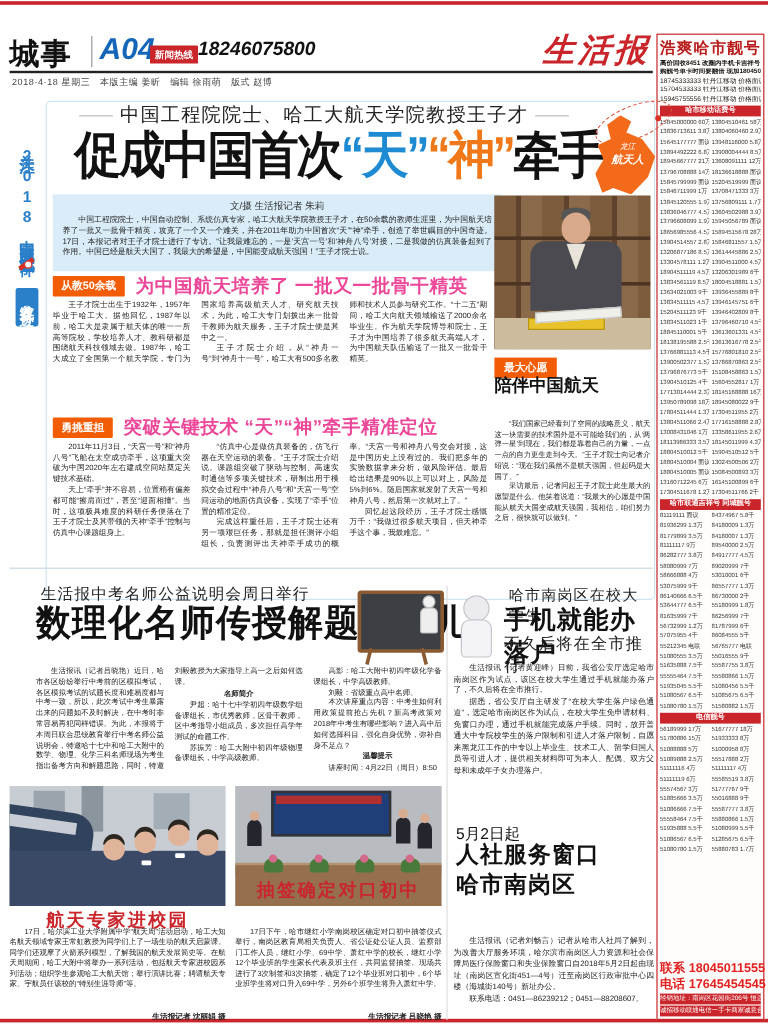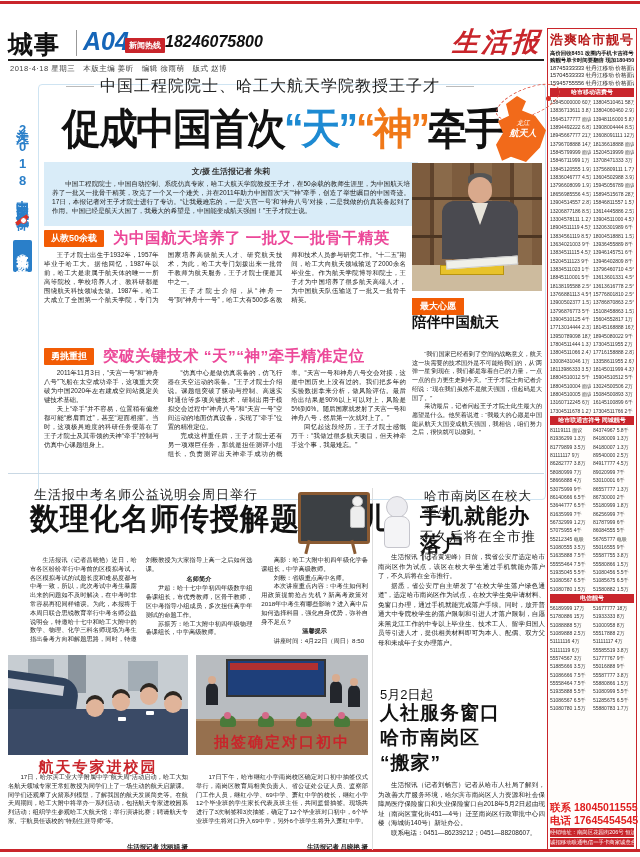--- a/index.html
+++ b/index.html
@@ -38,37 +38,37 @@
   .art-frame{left:38px;top:84px;width:506px;height:414px;border:1px solid #cfe4f2;border-radius:4px;}
   
   .vbanner{left:9px;top:118px;width:26px;height:392px;writing-mode:vertical-rl;text-orientation:upright;
        color:#2a7fc9;font-weight:bold;font-size:13px;letter-spacing:2px;display:flex;align-items:center;}
   .vbadge{background:#2a7fc9;color:#fff;padding:4px 1px;border-radius:2px;font-size:12px;letter-spacing:2px;}
   .vmid{font-size:12px;margin:4px 0;}
   .sat-icon{width:16px;height:16px;position:relative;margin:2px 0;}
   .sat-icon::before{content:"";position:absolute;left:1px;top:6px;width:14px;height:4px;background:#d93025;transform:rotate(-35deg);}
   .sat-icon::after{content:"";position:absolute;left:6px;top:5px;width:5px;height:5px;background:#fff;border:1px solid #d93025;border-radius:50%;}
   
-  .kicker{left:60px;top:76px;width:420px;display:flex;align-items:center;font-size:16px;color:#222;letter-spacing:1px;}
+  .kicker{left:60px;top:86px;width:420px;display:flex;align-items:center;font-size:16px;color:#222;letter-spacing:1px;}
   .kicker::before,.kicker::after{content:"";flex:1;height:1px;background:#bbb;margin:0 6px;}
   .headline{left:62px;top:100px;width:430px;font-size:39px;font-weight:900;color:#111;
        letter-spacing:-2px;white-space:nowrap;transform:scaleY(1.08);transform-origin:top left;}
   .hl-blue{color:#1d8ad2;} .hl-orange{color:#f07818;}
   
   .map-orbit{left:494px;top:88px;width:66px;height:26px;border:1px dashed #e05a4a;border-radius:50%;
        transform:rotate(-22deg);}
   .map-dot{left:546px;top:96px;width:5px;height:5px;background:#d93025;border-radius:50%;}
   .map-blob{left:496px;top:96px;width:50px;height:66px;background:#f26a1a;
        clip-path:polygon(42% 0,60% 8%,52% 22%,78% 30%,100% 52%,88% 78%,60% 100%,30% 92%,12% 98%,0 74%,14% 56%,4% 38%,26% 30%,20% 12%);}
   .map-txt{left:500px;top:118px;width:46px;color:#fff;font-style:italic;text-align:center;line-height:10px;}
   .map-txt .s1{font-size:6.5px;display:block;}
   .map-txt .s2{font-size:9px;font-weight:900;display:block;}
   
   .lead-box{left:44px;top:162px;width:374px;height:64px;background:#d9ecf8;padding:4px 8px;box-sizing:border-box;overflow:hidden;}
-  .byline{text-align:center;font-size:8px;font-weight:bold;color:#333;margin-bottom:2px;}
+  .byline{text-align:center;font-size:8px;font-weight:normal;color:#333;margin-bottom:2px;}
   .lead-box .p{font-size:6.6px;line-height:9px;text-align:justify;color:#222;}
   
   .sec-head{display:flex;align-items:center;}
   .sec-label{background:#f25c05;color:#fff;font-weight:bold;font-size:9px;padding:2px 7px;border-radius:1px;}
   .sec-title{font-size:15.5px;font-weight:900;color:#ec4899;margin-left:9px;letter-spacing:.5px;}
   .cols3{column-count:3;column-gap:9px;font-size:6.4px;line-height:9px;text-align:justify;overflow:hidden;}
   .p{text-indent:2em;}
   .sub{font-weight:bold;text-align:center;text-indent:0;margin:1px 0;}
   
   .photo1{left:412px;top:163px;width:130px;height:128px;overflow:hidden;background:#7d5c3e;}
@@ -477,18 +477,17 @@
 <div class="abs huk-subhead">不久后将在全市推行</div>
 <div class="abs huk-body">
     <div class="p">生活报讯（记者黄迎峰）日前，我省公安厅选定哈市南岗区作为试点，该区在校大学生通过手机就能办落户了，不久后将在全市推行。</div>
     <div class="p">据悉，省公安厅自主研发了“在校大学生落户绿色通道”，选定哈市南岗区作为试点，在校大学生免申请材料、免窗口办理，通过手机就能完成落户手续。同时，放开普通大中专院校学生的落户限制和引进人才落户限制，自愿来黑龙江工作的中专以上毕业生、技术工人、留学归国人员等引进人才，提供相关材料即可为本人、配偶、双方父母和未成年子女办理落户。</div>
   </div>
 
 <div class="abs mv-kicker">5月2日起</div>
 <div class="abs mv-title">
     <div class="">人社服务窗口</div>
     <div class="">哈市南岗区</div>
-    <div class="">“搬家”</div>
   </div>
 <div class="abs mv-body">
     <div class="p">生活报讯（记者刘畅言）记者从哈市人社局了解到，为改善大厅服务环境，哈尔滨市南岗区人力资源和社会保障局医疗保险窗口和失业保险窗口自2018年5月2日起由现址（南岗区宣化街451—4号）迁至南岗区行政审批中心四楼（海城街140号）新址办公。</div>
     <div class="p">联系电话：0451—86239212；0451—88208607。</div>
   </div>
 
 </body></html>

